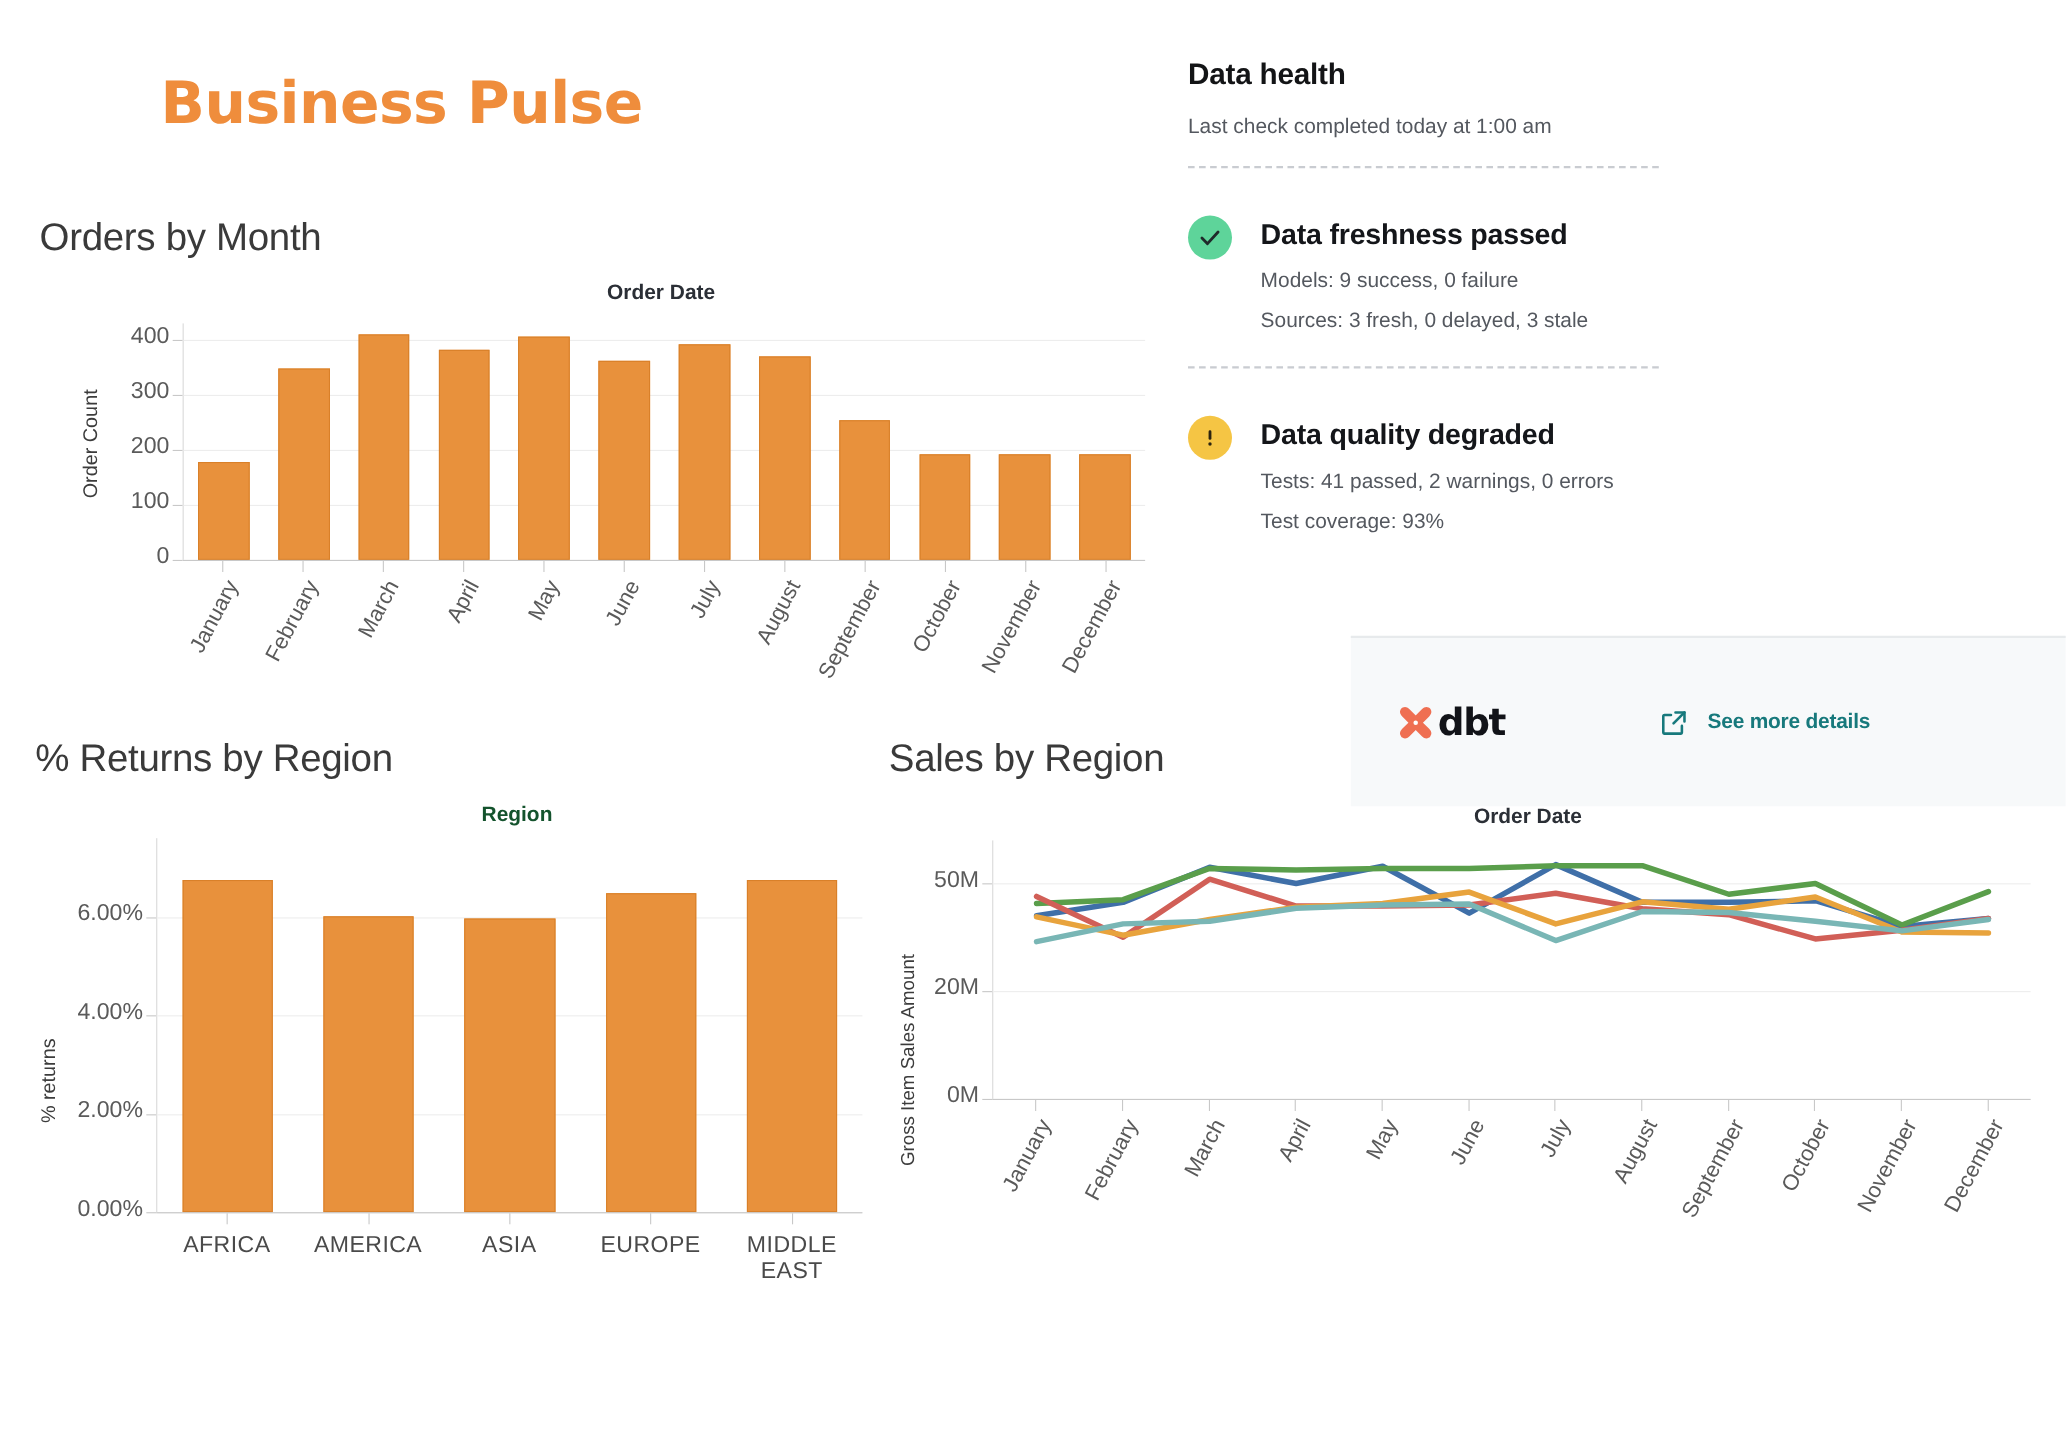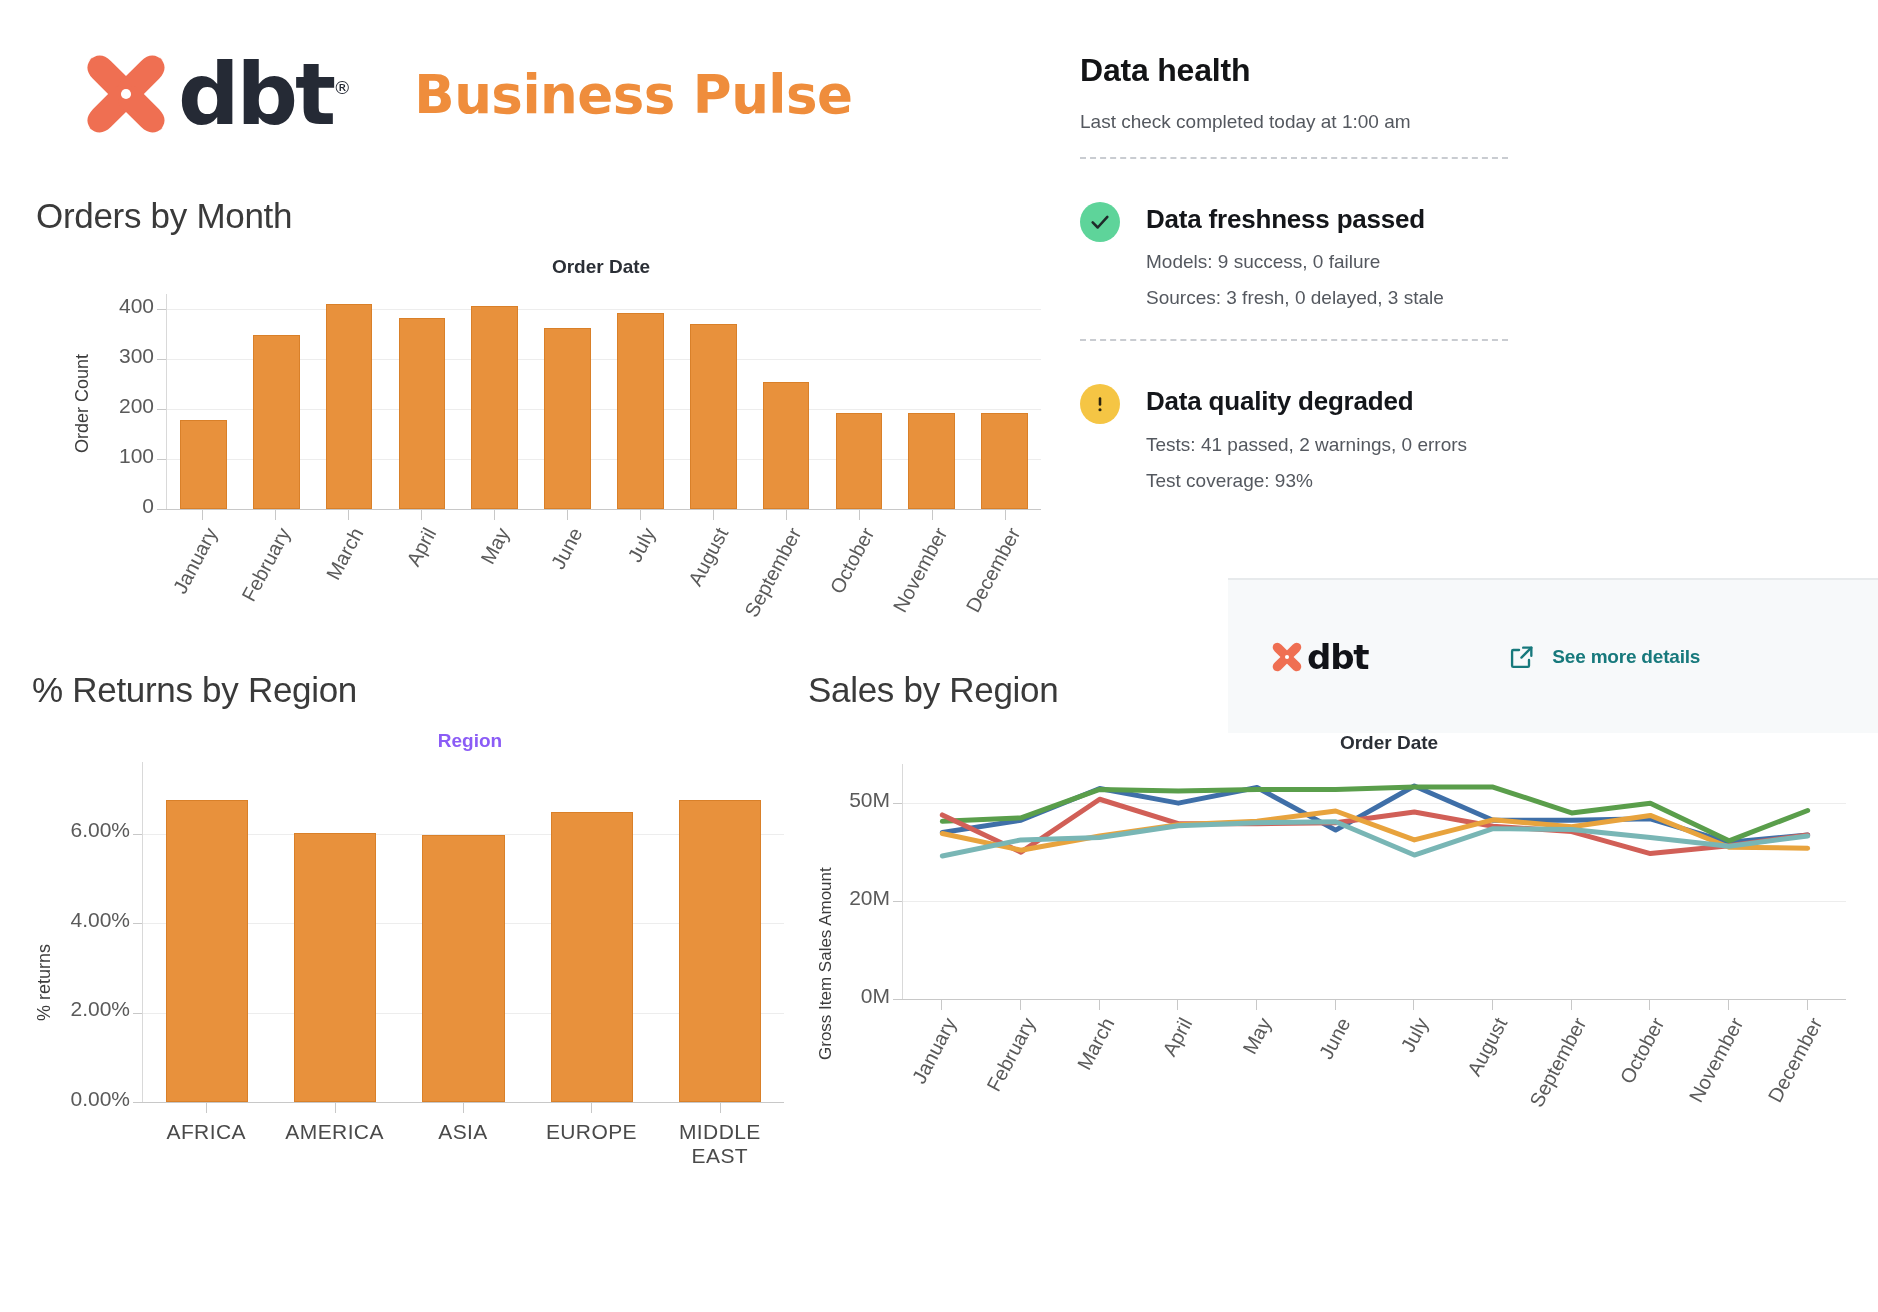--- a/index.html
+++ b/index.html
@@ -39,34 +39,34 @@
   .bar { width: 64%; background: #e8913c; border: 1px solid #d98029; }
   .axis-line { position: absolute; height: 1px; background: #c8c8c8; }
   .xticks { position: absolute; display: flex; }
   .xtick { flex: 1 1 0; position: relative; height: 100%; }
   .xtick .tickmark { position: absolute; left: 50%; top: 0; width: 1px; height: 10px; background: #c8c8c8; }
   .xtick .lbl-rot { position: absolute; left: 50%; top: 14px; transform-origin: left top; transform: rotate(-62deg) translate(-100%, 0); white-space: nowrap; font-size: 20px; color: #5a5a5a; }
 
   
   #returns-panel { position: absolute; left: 20px; top: 662px; width: 800px; height: 640px; }
   #returns-title { position: absolute; left: 12px; top: 8px; }
-  #returns-chart-header { position: absolute; left: 120px; top: 68px; width: 660px; text-align: center; font-size: 19px; font-weight: bold; color: #8b5cf6; }
+  #returns-chart-header { position: absolute; left: 120px; top: 68px; width: 660px; text-align: center; font-size: 19px; font-weight: bold; color: #14532d; }
   #returns-y-title { left: 14px; top: 150px; height: 140px; }
   .xlbl-flat { flex: 1 1 0; text-align: center; font-size: 21px; color: #4a4a4a; letter-spacing: 0.4px; }
 
   
   #sales-panel { position: absolute; left: 800px; top: 660px; width: 1078px; height: 652px; }
   #sales-title { position: absolute; left: 8px; top: 10px; }
   #sales-chart-header { position: absolute; left: 100px; top: 72px; width: 978px; text-align: center; font-size: 19px; font-weight: bold; color: #2b2f36; }
   #sales-y-title { left: 16px; top: 100px; height: 200px; font-size: 17px; }
   .sales-svg { position: absolute; left: 0; top: 0; }
 
   
   #health-panel { position: absolute; left: 1080px; top: 52px; width: 780px; height: 420px; }
-  #health-title { font-size: 32px; font-weight: bold; color: #131416; letter-spacing: -0.2px; }
+  #health-title { font-size: 27px; font-weight: bold; color: #131416; letter-spacing: -0.2px; }
   #health-subtitle { font-size: 19px; color: #54585f; margin-top: 22px; }
   .dash-sep { margin-top: 24px; width: 428px; border-top: 2px dashed #c9ccd1; height: 0; }
   .health-item { margin-top: 42px; position: relative; padding-left: 66px; }
   .status-badge { position: absolute; left: 0; top: 1px; width: 40px; height: 40px; border-radius: 50%; display: flex; align-items: center; justify-content: center; }
   .badge-ok { background: #5ed49a; }
   .badge-warn { background: #f5c544; }
   .health-head { font-size: 26px; font-weight: bold; color: #14161a; letter-spacing: -0.2px; line-height: 1.4; }
   .health-line { font-size: 19px; color: #54585f; margin-top: 14px; }
 
   
@@ -74,31 +74,20 @@
   #more-card-logo { display: flex; align-items: center; margin-left: 42px; }
   .dbt-mark-sm { width: 34px; height: 34px; }
   .dbt-word-sm { font-size: 34px; font-weight: bold; color: #111318; letter-spacing: -1.2px; margin-left: 3px; font-family: "DejaVu Sans", sans-serif; }
   #more-link { display: flex; align-items: center; margin-left: 140px; color: #1a7b7b; cursor: pointer; }
   #more-link-label { font-size: 19px; font-weight: bold; letter-spacing: -0.2px; margin-left: 16px; color: #17797c; }
 </style>
 </head>
 <body>
 
 <div id="header">
-  <div class="dbt-logo-wrap">
-    <svg class="dbt-mark" viewBox="0 0 100 100">
-      <path d="M12 12 C 5 19, 5 27, 12 34 L 38 60 L 12 86 C 5 79, 5 71, 12 64 Z" fill="none"></path>
-      <path d="M14.5 9 C 6 17.5, 6 25, 14 33.5 L 36 55.5 C 40 59.5, 45 59.5, 49 55.5 L 55.5 49 C 59.5 45, 59.5 40, 55.5 36 L 33.5 14 C 25 6, 17.5 6, 9 14.5 Z" fill="#ef6f52"></path>
-      <path d="M85.5 9 C 94 17.5, 94 25, 86 33.5 L 64 55.5 C 60 59.5, 55 59.5, 51 55.5 L 44.5 49 C 40.5 45, 40.5 40, 44.5 36 L 66.5 14 C 75 6, 82.5 6, 91 14.5 Z" fill="#ef6f52"></path>
-      <path d="M14.5 91 C 6 82.5, 6 75, 14 66.5 L 36 44.5 C 40 40.5, 45 40.5, 49 44.5 L 55.5 51 C 59.5 55, 59.5 60, 55.5 64 L 33.5 86 C 25 94, 17.5 94, 9 85.5 Z" fill="#ef6f52"></path>
-      <path d="M85.5 91 C 94 82.5, 94 75, 86 66.5 L 64 44.5 C 60 40.5, 55 40.5, 51 44.5 L 44.5 51 C 40.5 55, 40.5 60, 44.5 64 L 66.5 86 C 75 94, 82.5 94, 91 85.5 Z" fill="#ef6f52"></path>
-      <circle cx="50" cy="50" r="5.5" fill="#ffffff"></circle>
-    </svg>
-    <span class="dbt-word"><span>dbt</span><span class="reg">®</span></span>
-  </div>
   <div id="page-title">Business Pulse</div>
 </div>
 
 <div id="orders-panel">
   <div id="orders-title" class="panel-title">Orders by Month</div>
   <div id="orders-chart-header">Order Date</div>
   <div id="orders-plot-wrap">
     <div class="y-axis-title" id="orders-y-title">Order Count</div>
     <div id="orders-yticks">
         <div class="tick-col" style="left: 20px; width: 68px; top: 209.88px; font-size: 21px;">0</div>

